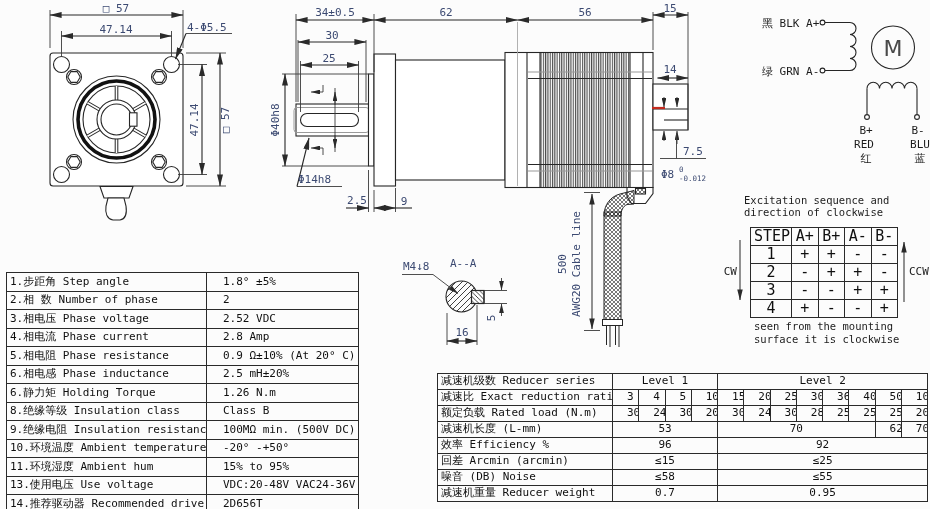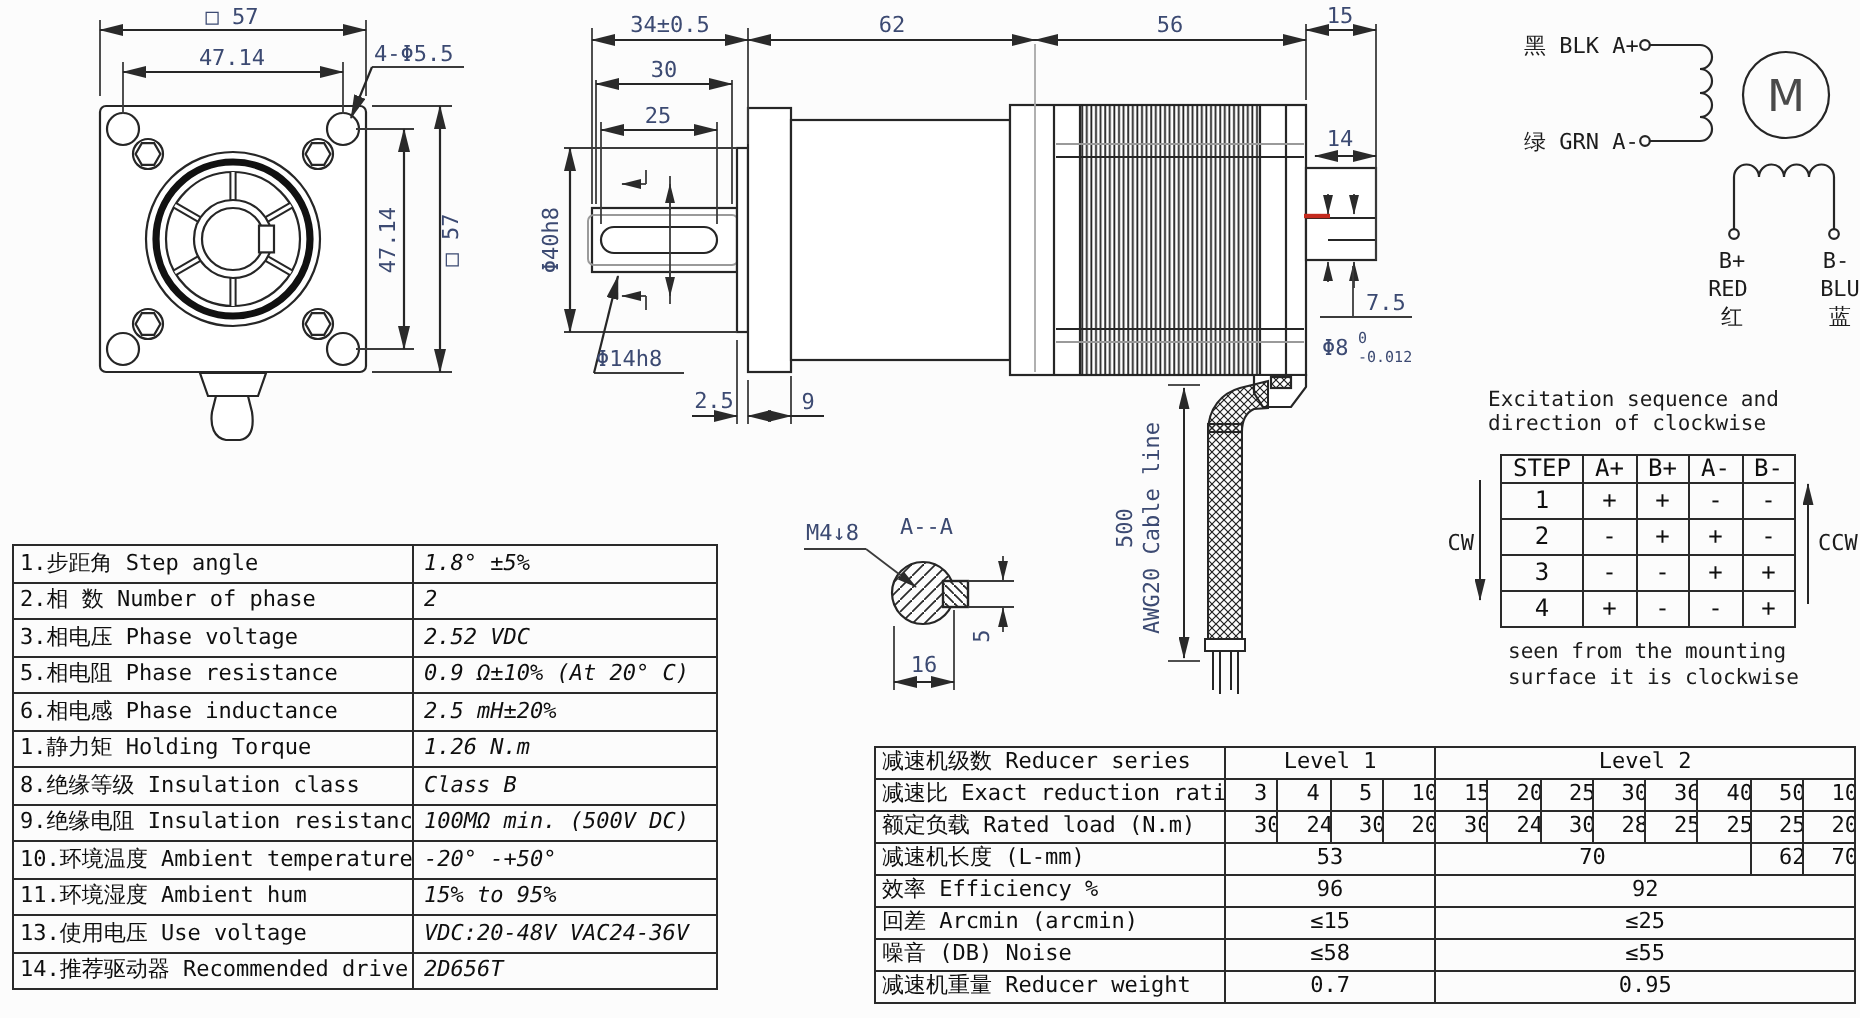--- a/index.html
+++ b/index.html
@@ -7,26 +7,26 @@
        font-family:"DejaVu Sans Mono","Liberation Mono",monospace;}
   svg.draw{position:absolute;left:0;top:0;}
   .dt{font:11px "DejaVu Sans Mono",monospace;fill:#3c4a72;}
   .dts{font:7.5px "DejaVu Sans Mono",monospace;fill:#3c4a72;}
   .wl{font:11px "DejaVu Sans Mono",monospace;fill:#1c1c1c;}
   table{border-collapse:collapse;position:absolute;table-layout:fixed;background:transparent;}
   td{border:1px solid #2a2a2a;font-size:11px;color:#0f0f0f;padding:0 3px;
      white-space:nowrap;overflow:hidden;line-height:1.1;}
   .spec{left:6px;top:232px;width:352px;margin-top:40px;}
   .spec td{height:17.5px;}
-  .spec td.v{padding-left:5px;font-style:italic;}
+  .spec td.v{padding-left:16px;}
   .red{left:437px;top:373px;width:490px;}
   .red td{height:15px;text-align:center;padding:0 14px;}
   .red td.l{text-align:left;padding:0 3px;margin-top:43px;}
   .exc{left:750px;top:227px;width:147px;}
-  .exc td{height:17px;text-align:center;font-size:12px;}
+  .exc td{height:17px;text-align:center;font-size:15px;}
   .exc tr.h td{height:12px;}
   .note{position:absolute;font-size:10.5px;color:#1c1c1c;white-space:nowrap;}
 </style>
 </head>
 <body>
 
 <svg class="draw" width="930" height="509" viewBox="0 0 930 509">
   <defs>
     <marker id="ae" viewBox="0 0 12 6" refX="11.5" refY="3" markerWidth="11" markerHeight="5.5" orient="auto">
       <path d="M0,0L12,3L0,6Z" fill="#2a2a2a"></path>
@@ -345,29 +345,33 @@
       </tr>
   <tr>
         <td>2.相  数 Number of phase</td>
         <td class="v">2</td>
       </tr>
   <tr>
         <td>3.相电压 Phase voltage</td>
         <td class="v">2.52 VDC</td>
       </tr>
   <tr>
+        <td>4.相电流 Phase current</td>
+        <td class="v">2.8 Amp</td>
+      </tr>
+  <tr>
         <td>5.相电阻 Phase resistance</td>
         <td class="v">0.9 Ω±10% (At 20° C)</td>
       </tr>
   <tr>
         <td>6.相电感 Phase inductance</td>
         <td class="v">2.5 mH±20%</td>
       </tr>
   <tr>
-        <td>1.静力矩 Holding Torque</td>
+        <td>6.静力矩 Holding Torque</td>
         <td class="v">1.26 N.m</td>
       </tr>
   <tr>
         <td>8.绝缘等级 Insulation class</td>
         <td class="v">Class B</td>
       </tr>
   <tr>
         <td>9.绝缘电阻 Insulation resistance</td>
         <td class="v">100MΩ min. (500V DC)</td>
       </tr>

